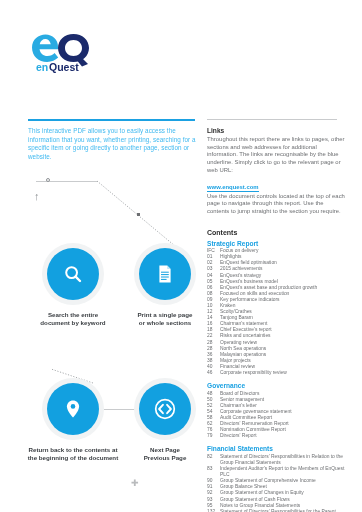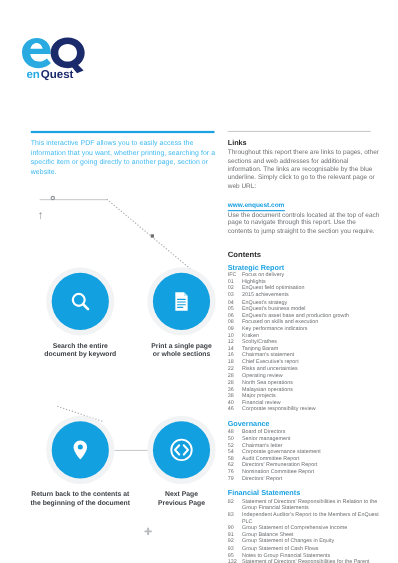--- a/index.html
+++ b/index.html
@@ -12,21 +12,21 @@
     height: 512px;
     position: relative;
     overflow: hidden;
     font-family: "Liberation Sans", sans-serif;
     -webkit-font-smoothing: antialiased;
   }
 
   
   #logo-area {
     position: absolute;
-    left: 16px;
+    left: 28px;
     top: 33px;
     width: 80px;
     height: 40px;
   }
   #logo-area svg { display: block; }
 
   
   .rule {
     position: absolute;
     height: 2px;

